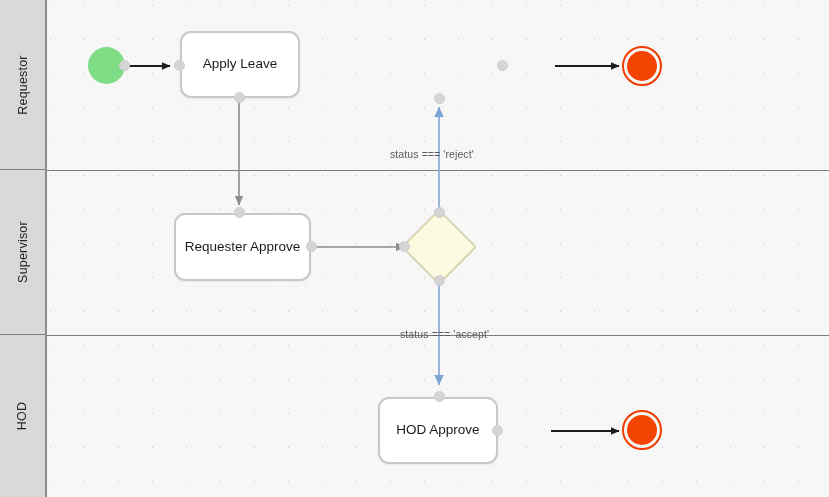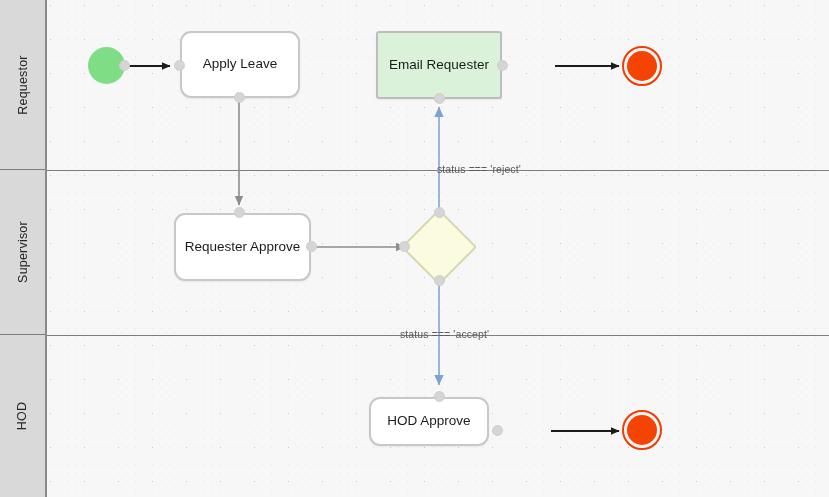--- a/index.html
+++ b/index.html
@@ -189,54 +189,51 @@
 
       <line x1="392" y1="213" x2="392" y2="107" stroke="#8eaed6" stroke-width="1.8" marker-end="url(#arrowBlue)"></line>
 
       <line x1="392" y1="273" x2="392" y2="385" stroke="#8eaed6" stroke-width="1.8" marker-end="url(#arrowBlue)"></line>
 
       <line x1="508" y1="66" x2="572" y2="66" stroke="#1c1c1c" stroke-width="2.2" marker-end="url(#arrowDark)"></line>
 
       <line x1="504" y1="431" x2="572" y2="431" stroke="#1c1c1c" stroke-width="2.2" marker-end="url(#arrowDark)"></line>
     </svg>
 
-    <div class="edge-label" style="left:343px;top:163px;margin-left:47px;">status === 'reject'</div>
+    <div class="edge-label" style="left:343px;top:148px;">status === 'reject'</div>
     <div class="edge-label" style="left:353px;top:328px;">status === 'accept'</div>
 
     <div class="event event-start" style="left:41px;top:47px;width:37px;height:37px;"></div>
     <div class="port" style="left:72px;top:60px;"></div>
 
     <div class="node task" style="left:133px;top:31px;width:120px;height:67px;">
       <span>Apply Leave</span>
     </div>
     <div class="port" style="left:127px;top:60px;"></div>
     <div class="port" style="left:187px;top:92px;"></div>
 
-    <div class="node task green" style="left:329px;top:31px;width:126px;height:68px;">
-      <span>Email Requester</span>
-    </div>
     <div class="port" style="left:450px;top:60px;"></div>
     <div class="port" style="left:387px;top:93px;"></div>
 
     <div class="event event-end-outer" style="left:575px;top:46px;width:40px;height:40px;">
       <div class="event-end-inner" style="left:3px;top:3px;width:30px;height:30px;"></div>
     </div>
 
     <div class="node task" style="left:127px;top:213px;width:137px;height:68px;">
       <span>Requester Approve</span>
     </div>
     <div class="port" style="left:187px;top:207px;"></div>
     <div class="port" style="left:259px;top:241px;"></div>
 
     <div class="node gateway" style="left:365px;top:220px;width:54px;height:54px;"></div>
     <div class="port" style="left:352px;top:241px;"></div>
     <div class="port" style="left:387px;top:207px;"></div>
     <div class="port" style="left:387px;top:275px;"></div>
 
-    <div class="node task" style="left:322px;top:397px;width:120px;height:49px;">
+    <div class="node task" style="left:331px;top:397px;width:120px;height:67px;">
       <span>HOD Approve</span>
     </div>
     <div class="port" style="left:387px;top:391px;"></div>
     <div class="port" style="left:445px;top:425px;"></div>
 
     <div class="event event-end-outer" style="left:575px;top:410px;width:40px;height:40px;">
       <div class="event-end-inner" style="left:3px;top:3px;width:30px;height:30px;"></div>
     </div>
 
   </div>

